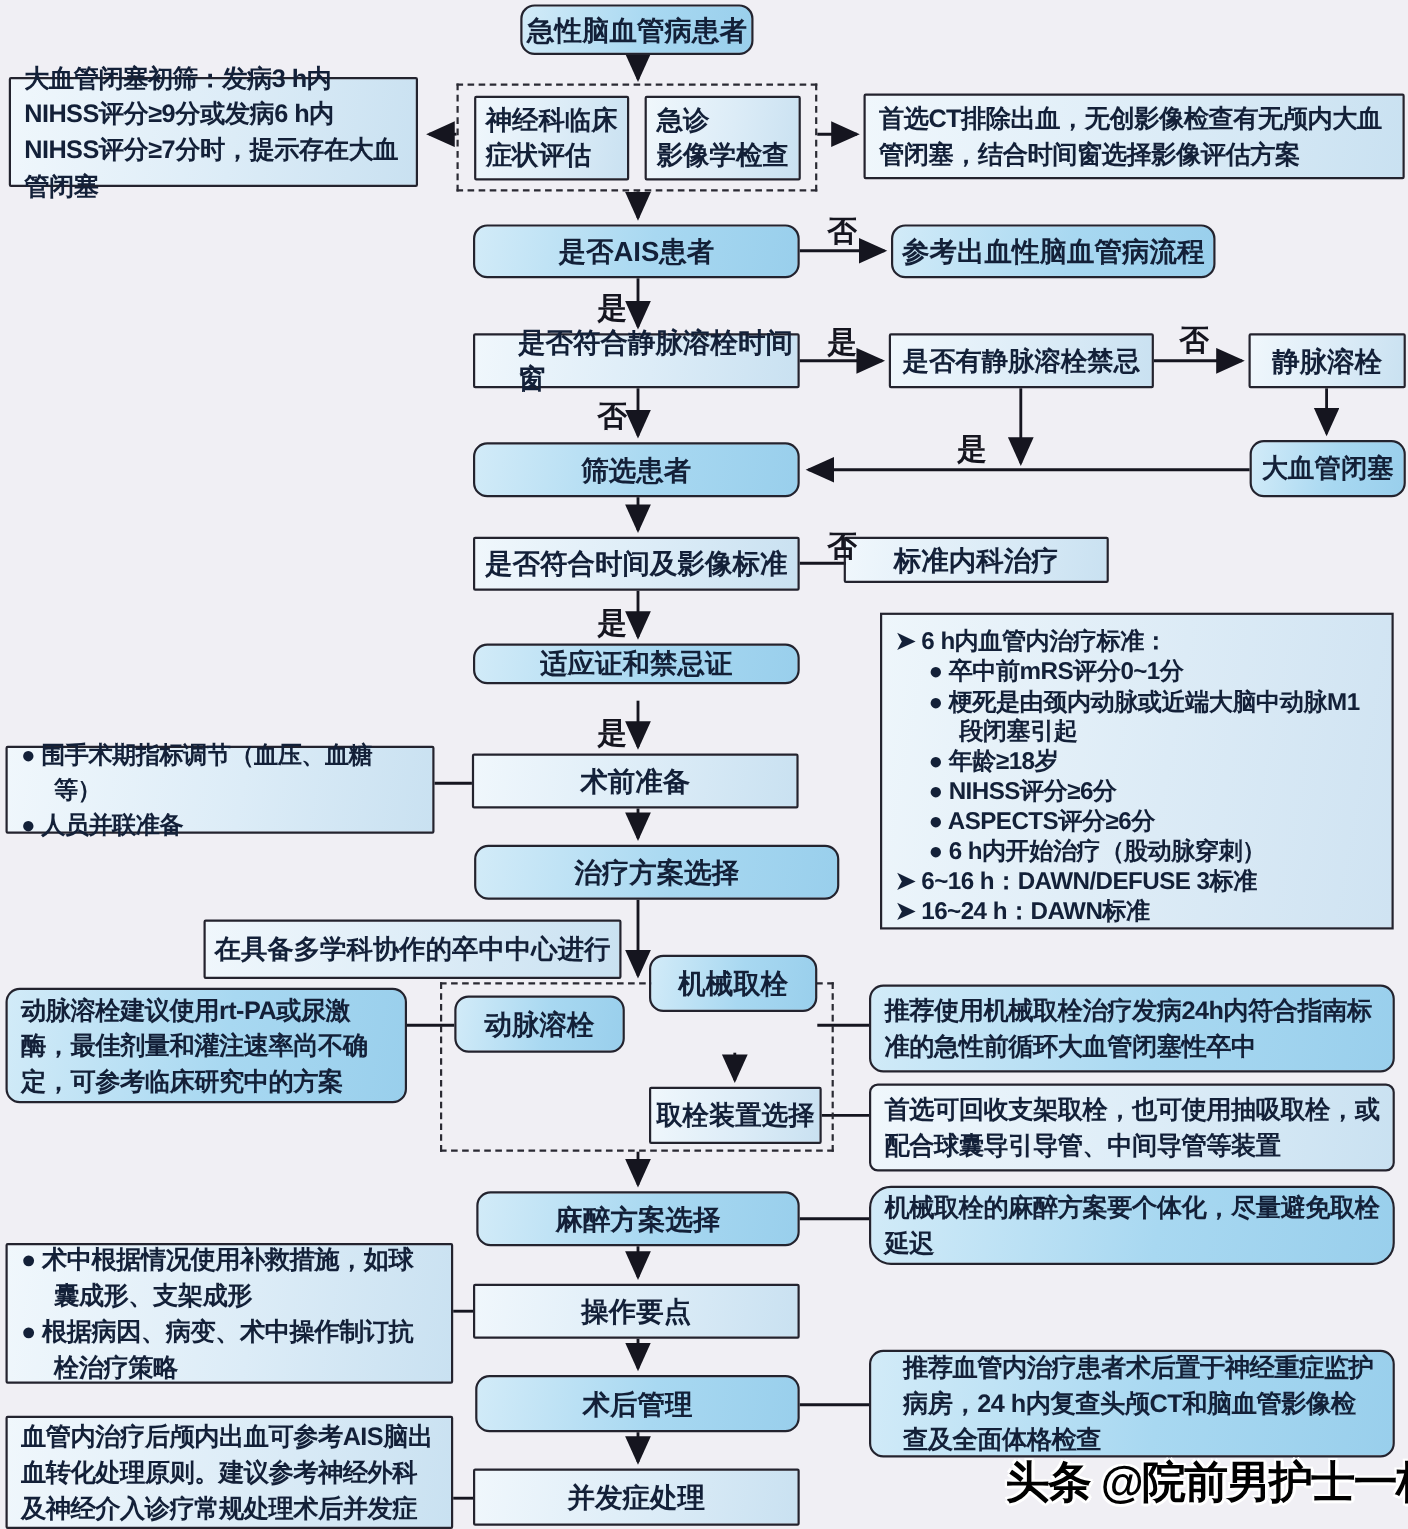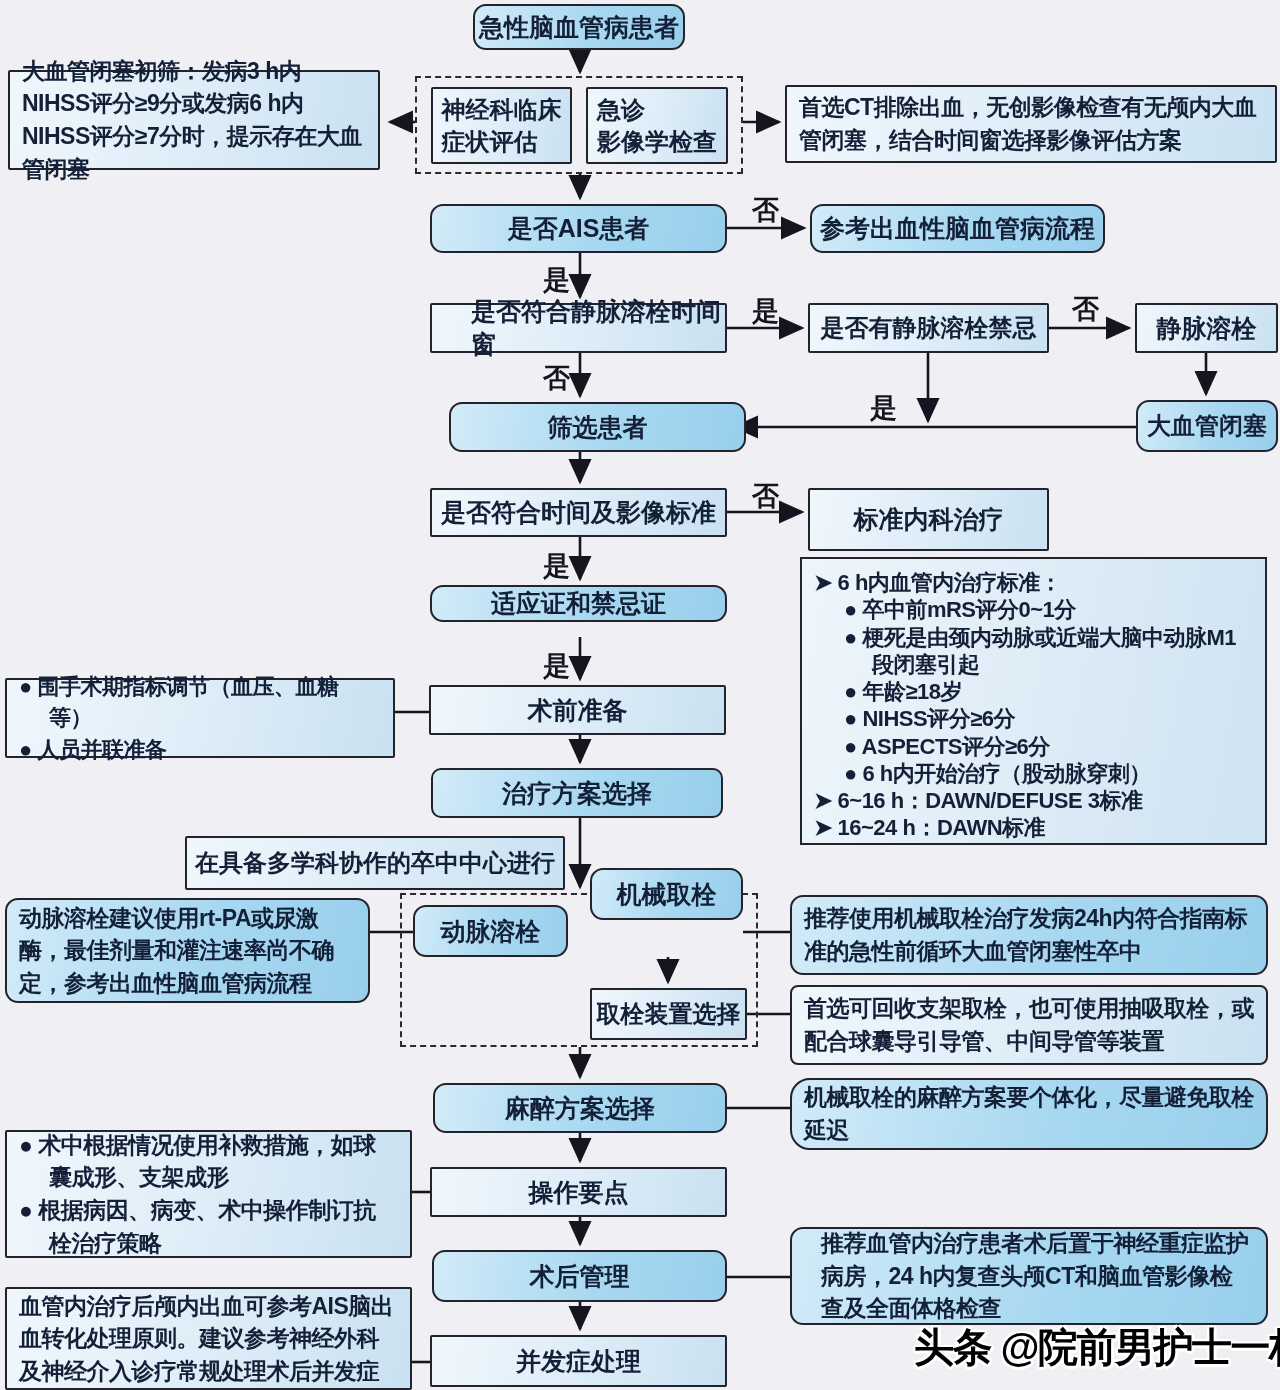--- a/index.html
+++ b/index.html
@@ -86,25 +86,25 @@
   <div class="box light note" style="left:8px;top:70px;width:372px;height:100px;font-size:23px;">大血管闭塞初筛：发病3 h内NIHSS评分≥9分或发病6 h内NIHSS评分≥7分时，提示存在大血管闭塞</div>
   <div class="box light note" style="left:785px;top:85px;width:492px;height:78px;font-size:23px;">首选CT排除出血，无创影像检查有无颅内大血管闭塞，结合时间窗选择影像评估方案</div>
 
   <div class="box blue f25" style="left:430px;top:204px;width:297px;height:49px;">是否AIS患者</div>
   <div class="box blue f25" style="left:810px;top:204px;width:295px;height:49px;">参考出血性脑血管病流程</div>
 
   <div class="box light f25" style="left:430px;top:303px;width:297px;height:50px;padding-left:39px;">是否符合静脉溶栓时间窗</div>
   <div class="box light f24" style="left:808px;top:303px;width:241px;height:50px;">是否有静脉溶栓禁忌</div>
   <div class="box light f25" style="left:1135px;top:303px;width:143px;height:50px;">静脉溶栓</div>
 
-  <div class="box blue f25" style="left:449px;top:402px;width:297px;height:50px;">筛选患者</div>
+  <div class="box blue f25" style="left:430px;top:402px;width:297px;height:50px;">筛选患者</div>
   <div class="box blue f24" style="left:1136px;top:400px;width:142px;height:52px;">大血管闭塞</div>
 
   <div class="box light f25" style="left:430px;top:488px;width:297px;height:49px;">是否符合时间及影像标准</div>
-  <div class="box light f25" style="left:808px;top:488px;width:241px;height:63px;">标准内科治疗</div>
+  <div class="box light f25" style="left:767px;top:488px;width:241px;height:42px;">标准内科治疗</div>
 
   <div class="panel" style="left:800px;top:557px;width:467px;height:288px;">
     <div class="it0">➤ 6 h内血管内治疗标准：</div>
     <div class="it1">● 卒中前mRS评分0~1分</div>
     <div class="it1">● 梗死是由颈内动脉或近端大脑中动脉M1段闭塞引起</div>
     <div class="it1">● 年龄≥18岁</div>
     <div class="it1">● NIHSS评分≥6分</div>
     <div class="it1">● ASPECTS评分≥6分</div>
     <div class="it1">● 6 h内开始治疗（股动脉穿刺）</div>
     <div class="it0">➤ 6~16 h：DAWN/DEFUSE 3标准</div>
@@ -112,28 +112,28 @@
   </div>
 
   <div class="box blue f25" style="left:430px;top:585px;width:297px;height:37px;">适应证和禁忌证</div>
 
   <div class="box light note" style="left:5px;top:678px;width:390px;height:80px;flex-direction:column;align-items:flex-start;justify-content:center;">
     <div class="bul">● 围手术期指标调节（血压、血糖等）</div>
     <div class="bul">● 人员并联准备</div>
   </div>
   <div class="box light f25" style="left:429px;top:685px;width:297px;height:50px;">术前准备</div>
 
-  <div class="box blue f25" style="left:431px;top:768px;width:292px;height:50px;border-radius:10px;">治疗方案选择</div>
+  <div class="box blue f25" style="left:431px;top:768px;width:332px;height:50px;">治疗方案选择</div>
   <div class="box light f24" style="left:185px;top:836px;width:380px;height:54px;">在具备多学科协作的卒中中心进行</div>
 
   <div class="box blue f25" style="left:413px;top:905px;width:155px;height:52px;">动脉溶栓</div>
   <div class="box blue f25" style="left:590px;top:868px;width:153px;height:52px;">机械取栓</div>
   <div class="box light f24" style="left:590px;top:988px;width:157px;height:52px;">取栓装置选择</div>
 
-  <div class="box blue note" style="left:5px;top:898px;width:365px;height:105px;border-radius:13px;font-size:23px;">动脉溶栓建议使用rt-PA或尿激酶，最佳剂量和灌注速率尚不确定，参考出血性脑血管病流程</div>
+  <div class="box blue note" style="left:5px;top:898px;width:365px;height:105px;border-radius:13px;font-size:23px;">动脉溶栓建议使用rt-PA或尿激酶，最佳剂量和灌注速率尚不确定，可参考临床研究中的方案</div>
   <div class="box blue note" style="left:790px;top:895px;width:478px;height:80px;border-radius:13px;font-size:23px;">推荐使用机械取栓治疗发病24h内符合指南标准的急性前循环大血管闭塞性卒中</div>
   <div class="box lightr note" style="left:790px;top:985px;width:478px;height:80px;font-size:23px;">首选可回收支架取栓，也可使用抽吸取栓，或配合球囊导引导管、中间导管等装置</div>
 
   <div class="box blue f25" style="left:433px;top:1083px;width:294px;height:50px;">麻醉方案选择</div>
   <div class="box blue note" style="left:790px;top:1078px;width:478px;height:72px;border-radius:20px;font-size:23px;">机械取栓的麻醉方案要个体化，尽量避免取栓延迟</div>
 
   <div class="box light note" style="left:5px;top:1130px;width:407px;height:128px;flex-direction:column;align-items:flex-start;justify-content:center;font-size:23px;">
     <div class="bul">● 术中根据情况使用补救措施，如球囊成形、支架成形</div>
     <div class="bul">● 根据病因、病变、术中操作制订抗栓治疗策略</div>
   </div>

